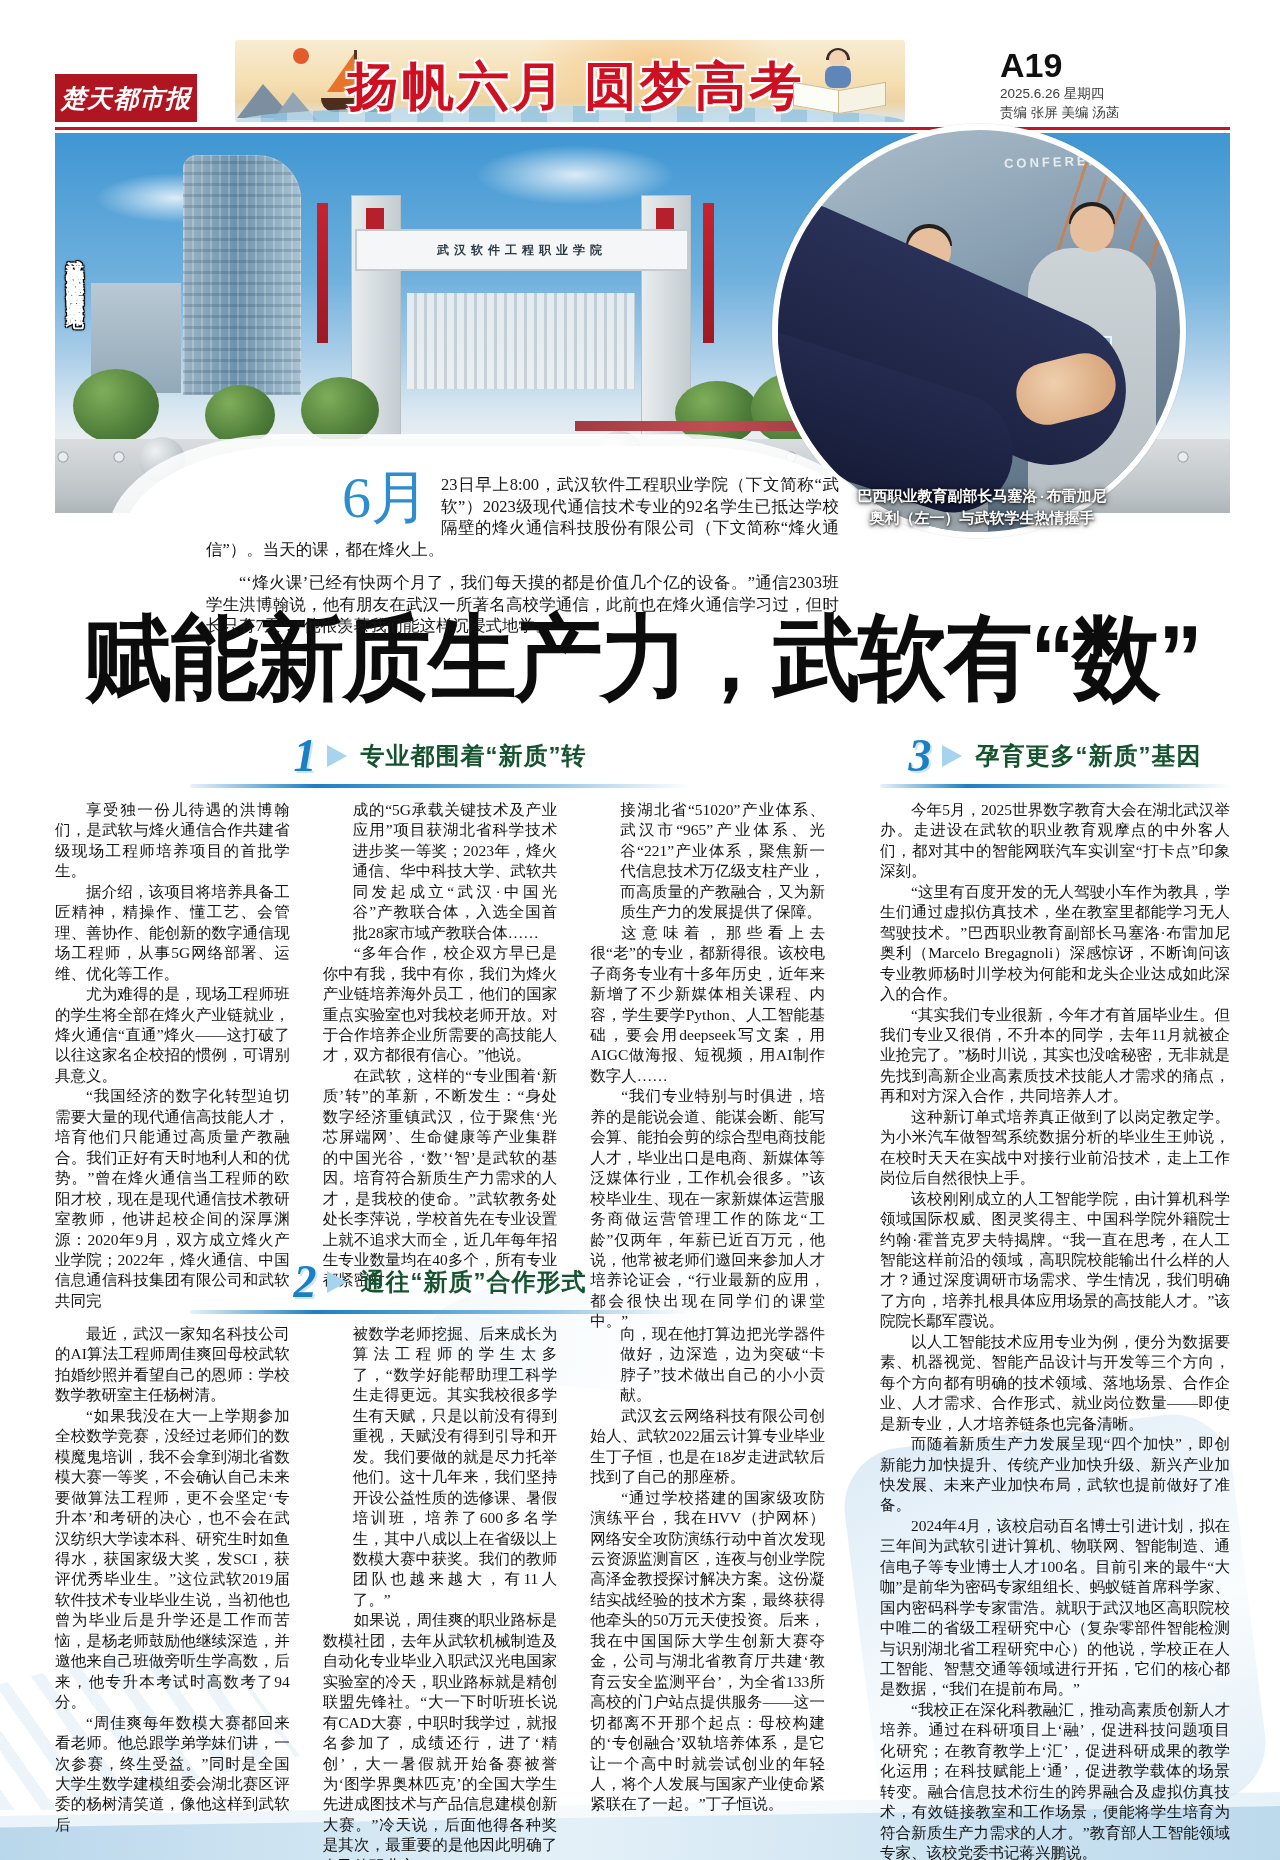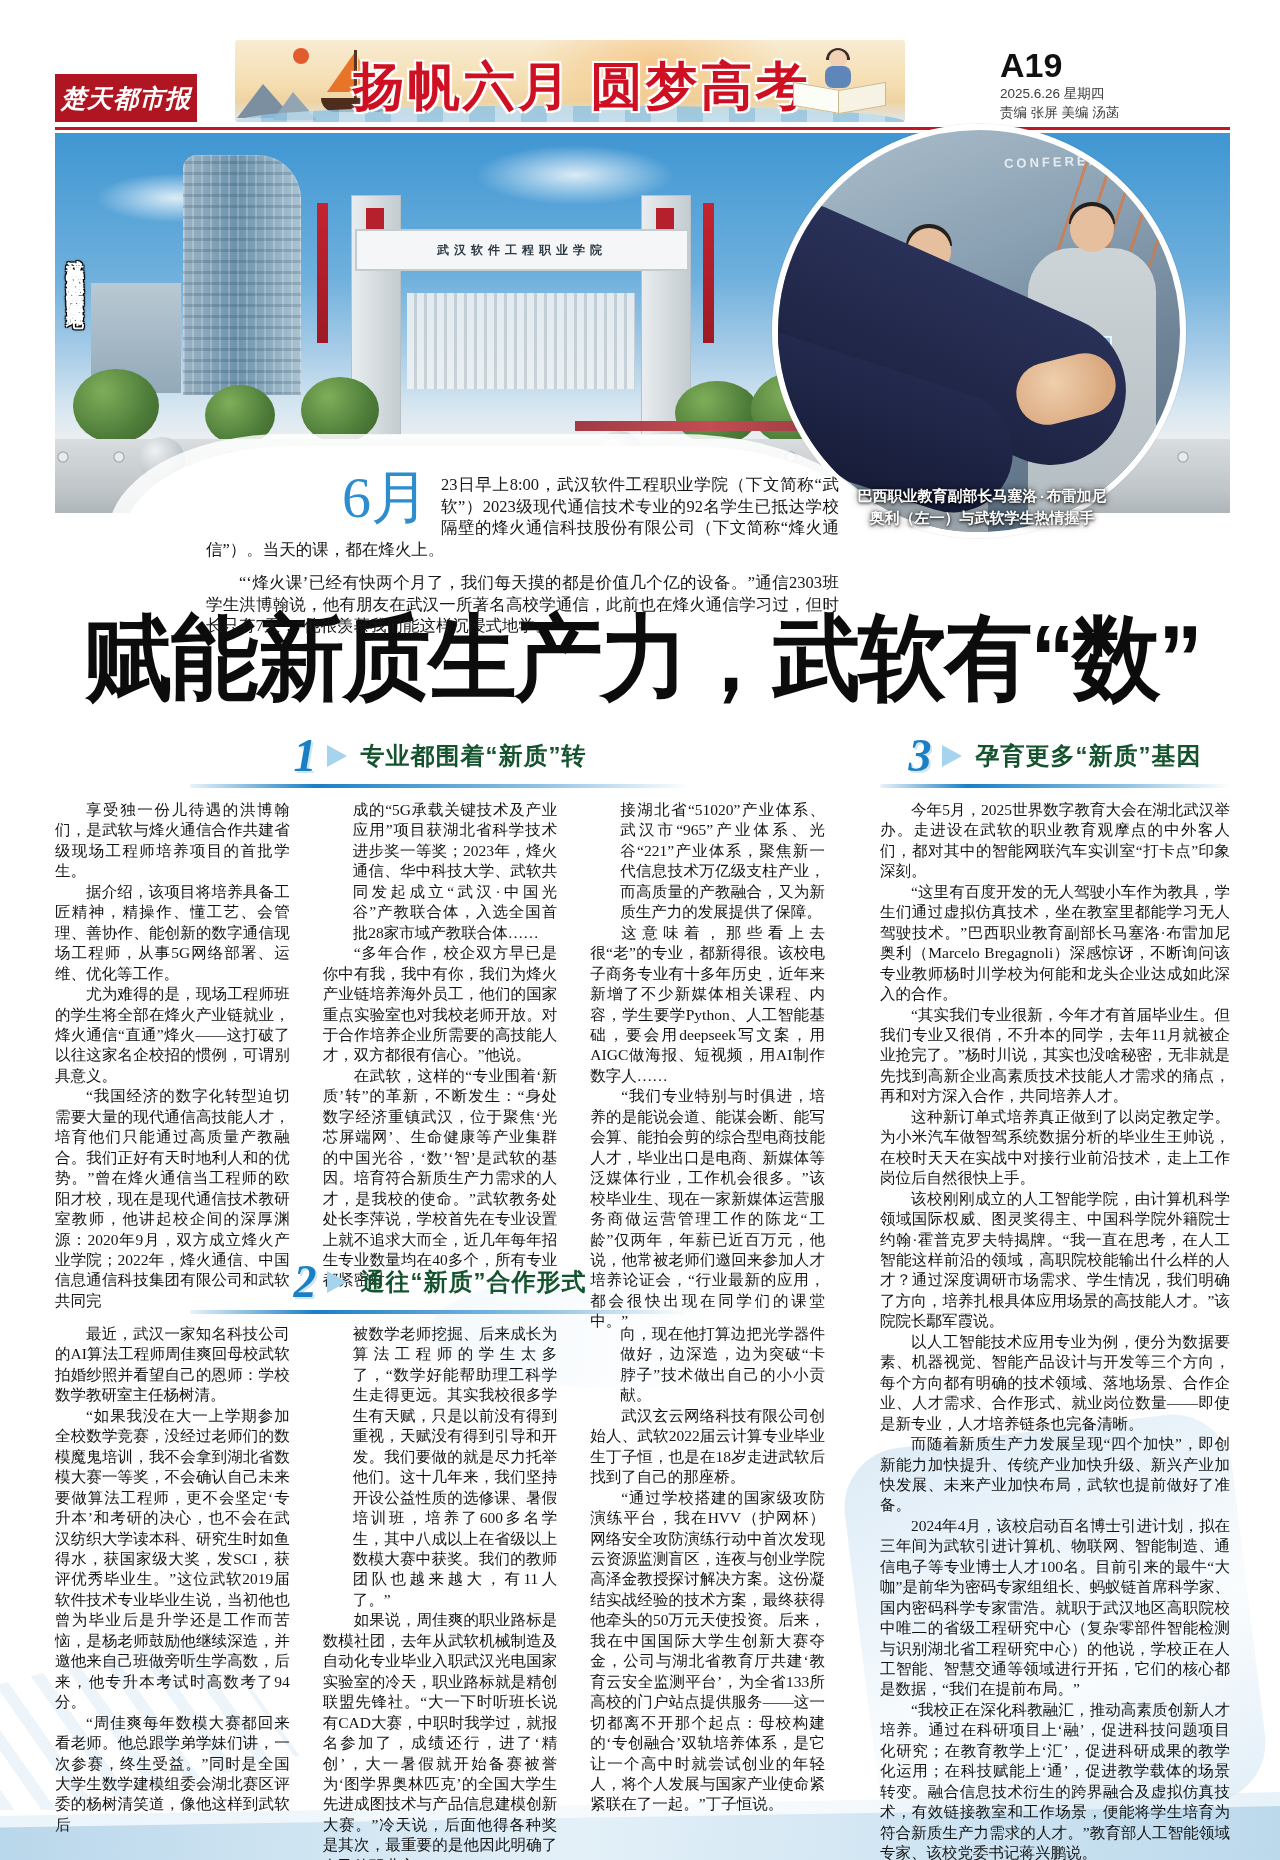--- a/index.html
+++ b/index.html
@@ -43,21 +43,21 @@
   .boat .mast{position:absolute;left:33px;top:0;width:3px;height:48px;background:#5a3320;}
   .boat .sail1{position:absolute;left:6px;top:2px;width:0;height:0;
     border-bottom:40px solid #e8742a;border-left:28px solid transparent;}
   .boat .sail2{position:absolute;left:37px;top:8px;width:0;height:0;
     border-bottom:34px solid #f09a4d;border-right:24px solid transparent;}
   .boat .hull{position:absolute;left:0;top:48px;width:70px;height:14px;background:#4e2d1c;
     border-radius:0 0 28px 28px;}
   .banner .waves{position:absolute;left:0;bottom:0;width:100%;height:16px;
     background:repeating-linear-gradient(90deg,#bcdcee 0 26px,#8fc3e2 26px 52px);opacity:.8;
     border-radius:50% 50% 0 0/ 120% 120% 0 0;}
-  .banner-title{position:absolute;left:118px;top:12px;font-family:"Liberation Sans",sans-serif;
+  .banner-title{position:absolute;left:112px;top:12px;font-family:"Liberation Sans",sans-serif;
     font-weight:900;font-size:52px;color:var(--banner-red);letter-spacing:3px;white-space:nowrap;
     text-shadow:2px 2px 0 #fff,-2px -2px 0 #fff,2px -2px 0 #fff,-2px 2px 0 #fff,0 0 4px #fff;}
   .flying-girl{position:absolute;right:6px;top:8px;width:118px;height:68px;}
   .flying-girl .book-l{position:absolute;left:12px;top:38px;width:46px;height:22px;background:#fdfdf8;
     border:1px solid #c9b98f;transform:skewY(10deg);}
   .flying-girl .book-r{position:absolute;left:57px;top:38px;width:46px;height:22px;background:#f6f2e4;
     border:1px solid #c9b98f;transform:skewY(-10deg);}
   .flying-girl .head{position:absolute;left:48px;top:2px;width:18px;height:18px;border-radius:50%;background:#f3d1b4;}
   .flying-girl .hair{position:absolute;left:45px;top:0;width:24px;height:12px;border-radius:12px 12px 0 0;background:#3a2c26;}
   .flying-girl .body{position:absolute;left:44px;top:18px;width:26px;height:22px;border-radius:8px;background:#5f86b8;}

